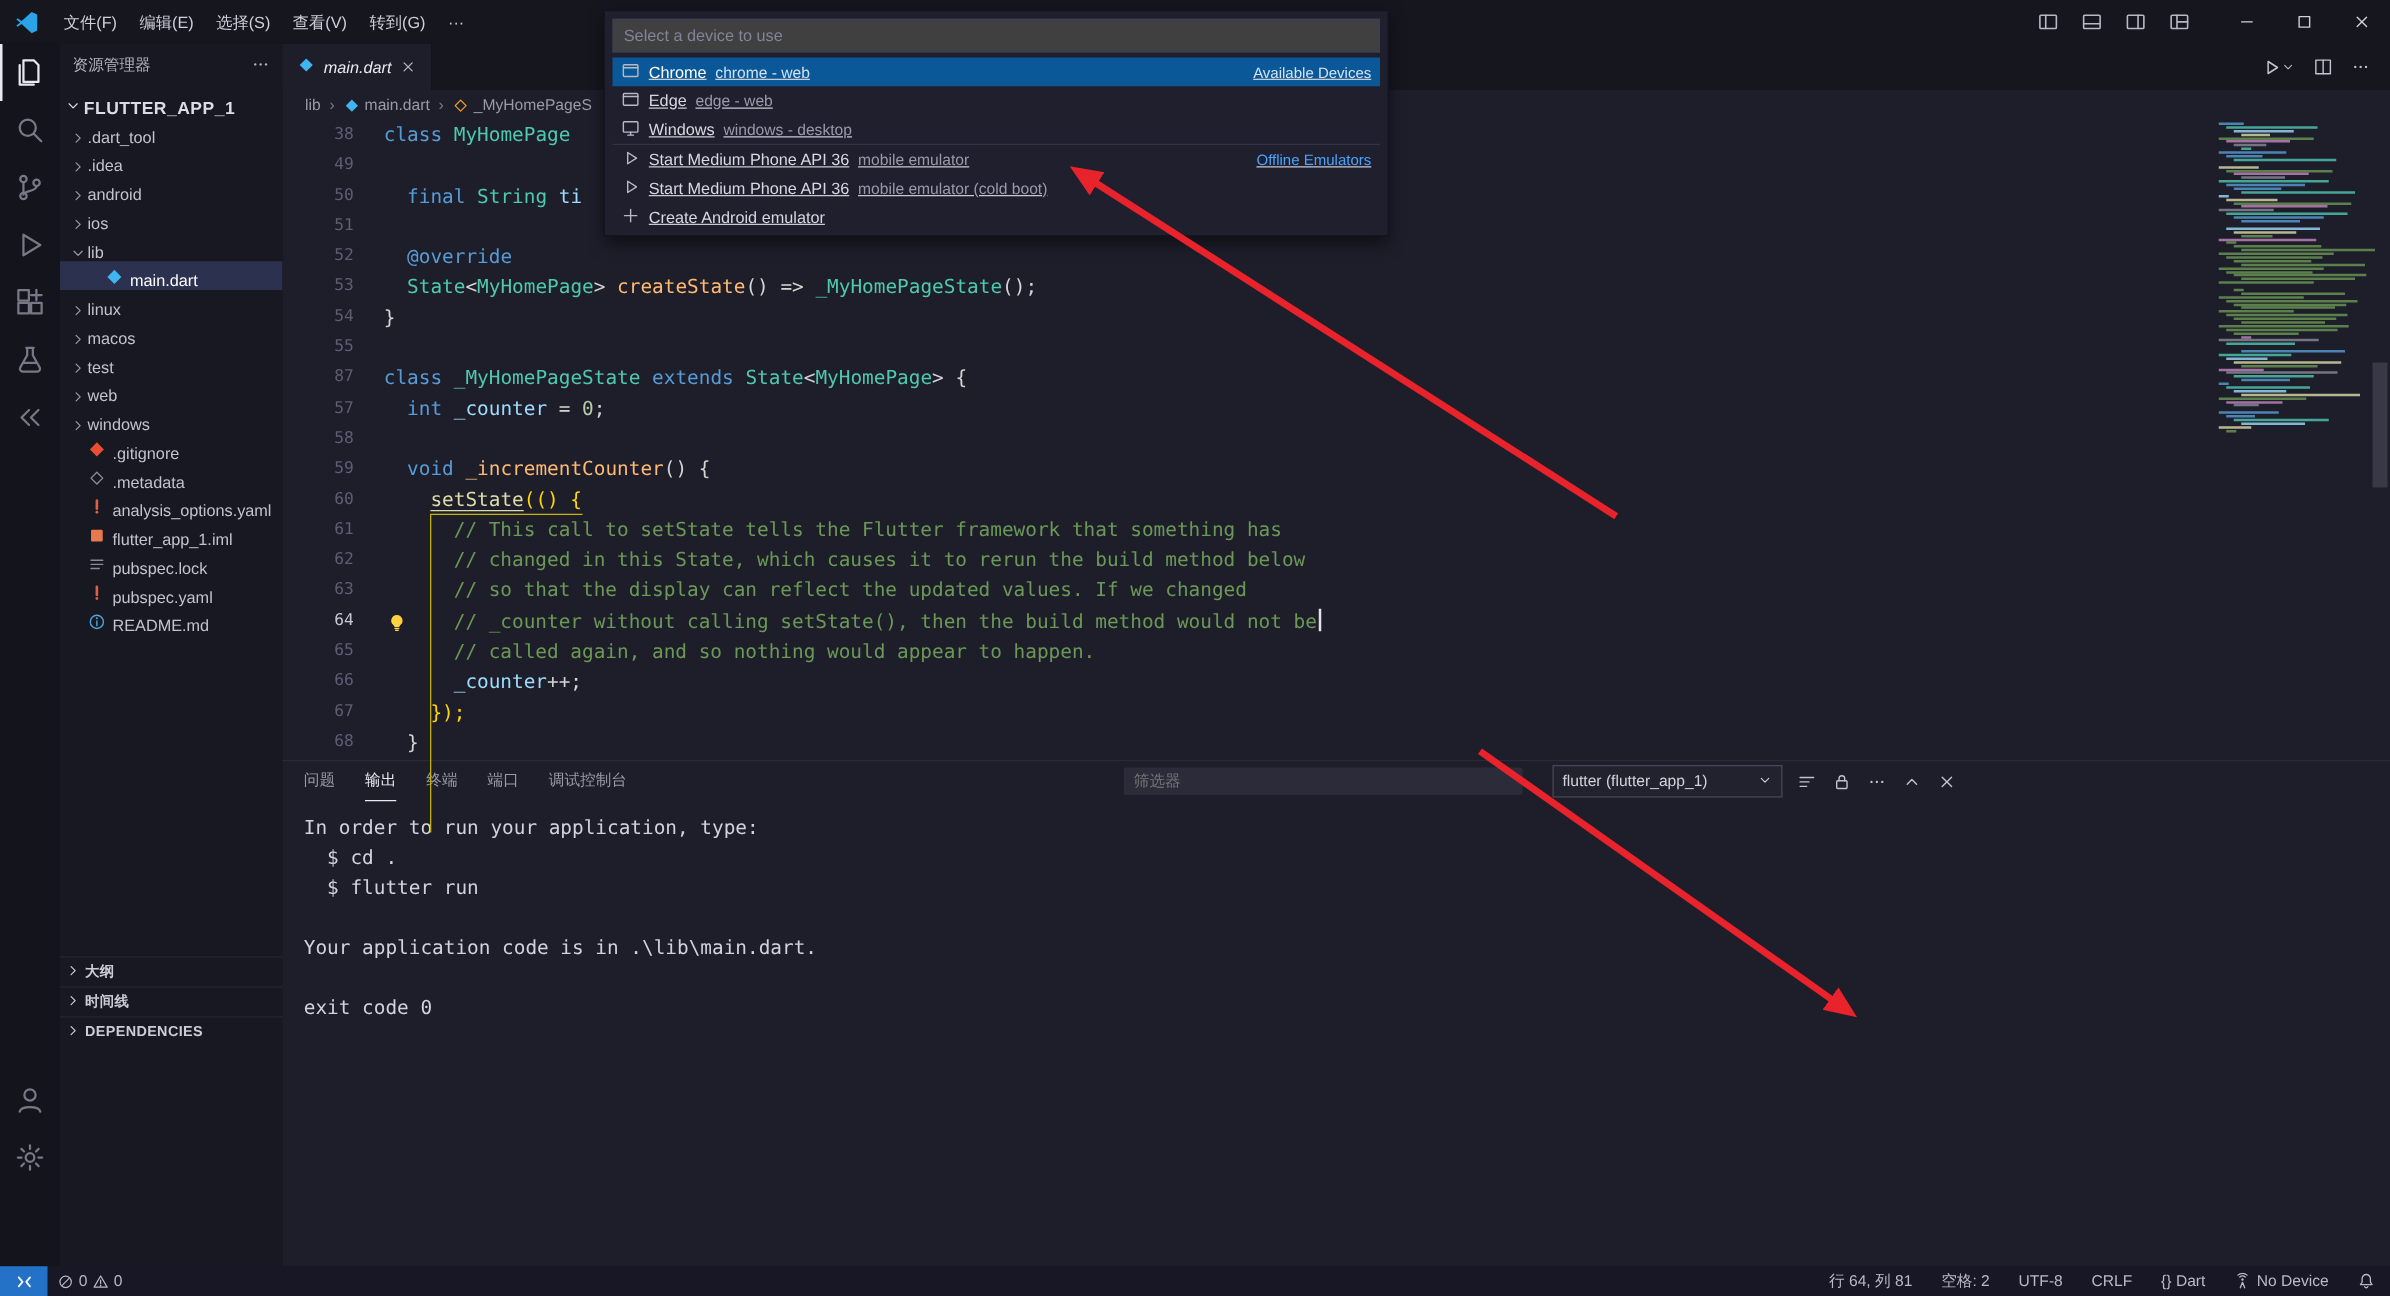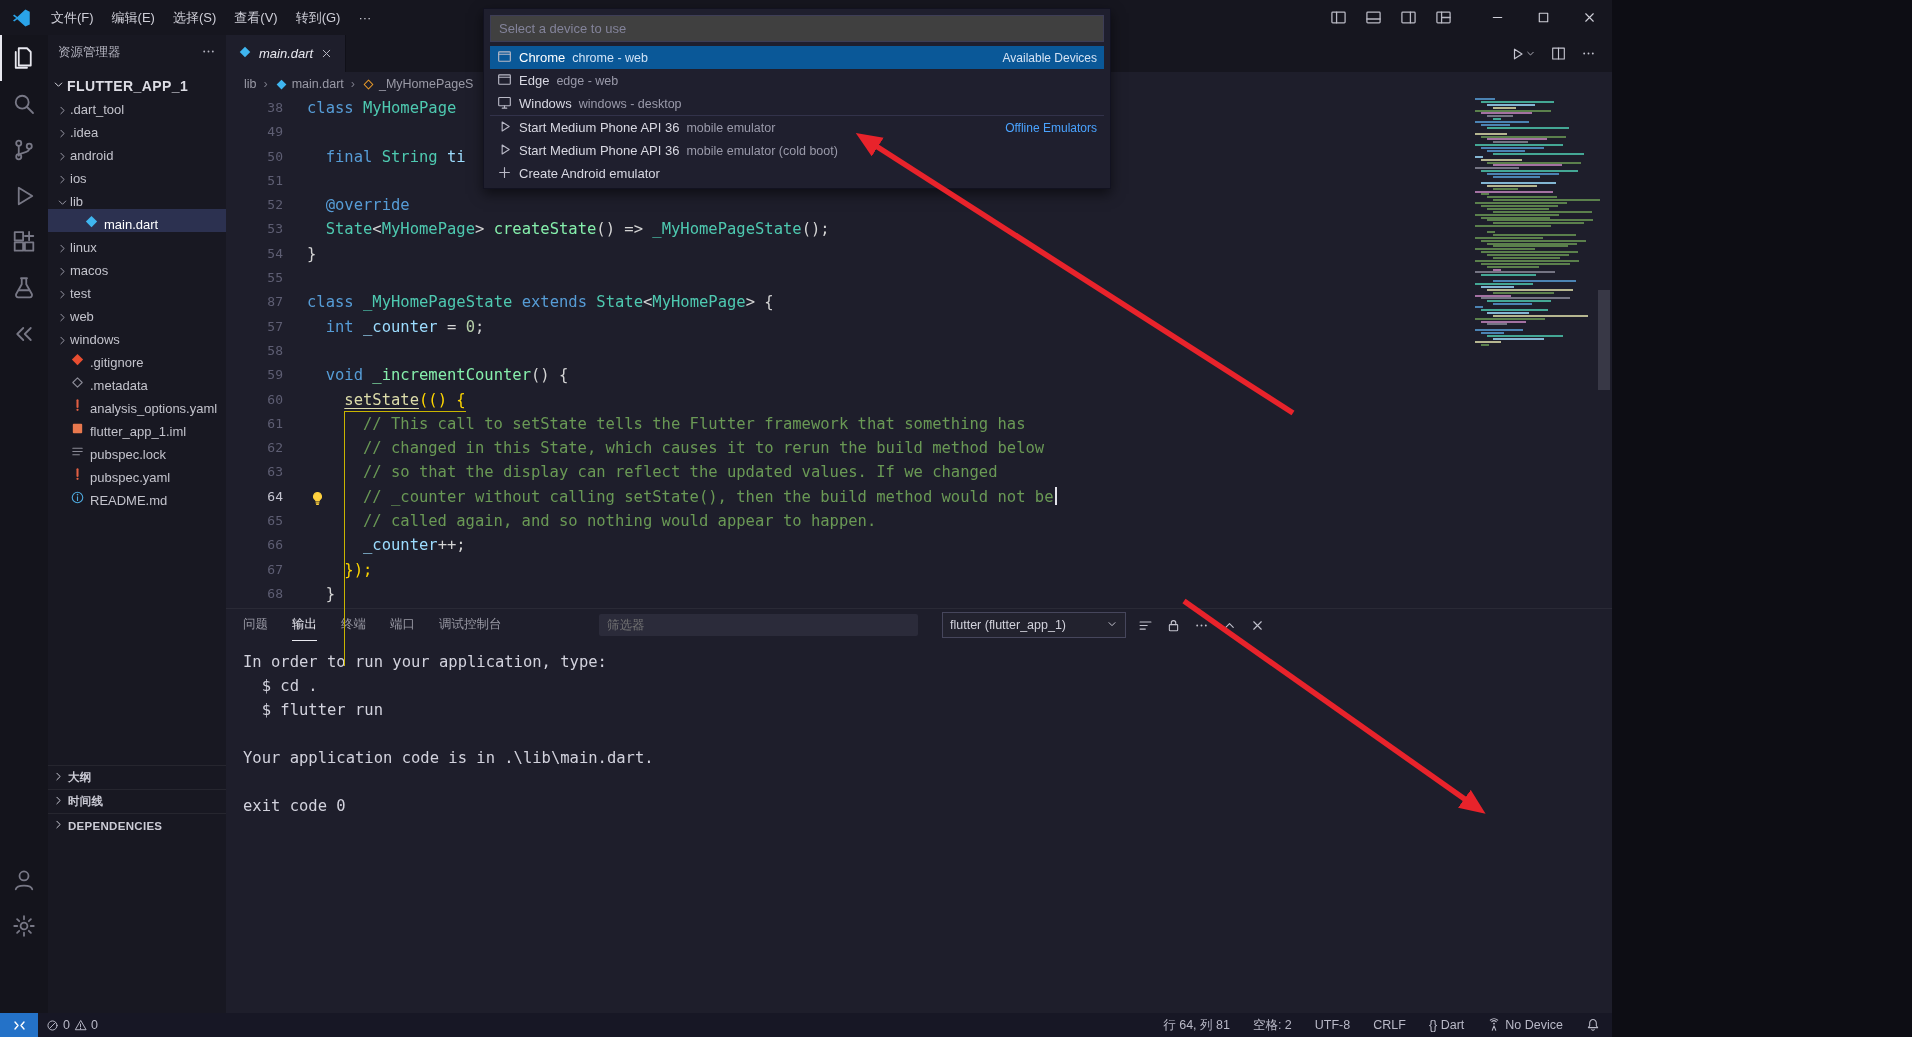--- a/index.html
+++ b/index.html
@@ -1,16 +1,16 @@
 <!DOCTYPE html>
 <html><head>
 <meta charset="utf-8">
 <style>
   html,body{margin:0;padding:0;background:#0d0d14;}
-  #app{position:relative;width:1612px;height:1037px;background:#1e1e2b;font-family:"Liberation Sans",sans-serif;color:#c9c9d2;overflow:hidden;font-size:13px;}
+  #app{position:relative;width:1912px;height:1037px;background:#1e1e2b;font-family:"Liberation Sans",sans-serif;color:#c9c9d2;overflow:hidden;font-size:13px;}
   
   .titlebar{position:absolute;top:0;left:0;right:0;height:35px;background:#16161f;display:flex;align-items:center;border-bottom:1px solid #11111a;}
   .vs-logo{margin:0 10px 0 12px;display:flex;}
   .menus{display:flex;align-items:center;}
   .menu-item{padding:0 9px;height:35px;line-height:35px;color:#cfcfd8;cursor:default;}
   .tb-right{margin-left:auto;display:flex;align-items:center;}
   .tb-icons{display:flex;gap:18px;color:#b9b9c4;margin-right:22px;}
   .win-controls{display:flex;}
   .win-btn{width:46px;height:35px;display:flex;align-items:center;justify-content:center;color:#cfcfd8;}
   
@@ -38,21 +38,21 @@
   .tab-actions{margin-left:auto;display:flex;align-items:center;gap:15px;padding-right:16px;color:#c4c4cf;}
   .runwrap{display:flex;align-items:center;}
   .breadcrumb{height:24px;display:flex;align-items:center;padding-left:18px;gap:7px;color:#9a9aa6;font-size:12.5px;}
   .bc-sep{color:#7a7a88;}
   .bc-item{display:flex;align-items:center;gap:4px;}
   .code{position:absolute;top:61px;left:0;right:0;bottom:0;font-family:"DejaVu Sans Mono",monospace;font-size:15.5px;}
   .code-line{position:relative;height:24.3px;line-height:24.3px;white-space:pre;display:flex;}
   .ln{width:57px;flex:none;text-align:right;color:#5e5e73;font-size:13px;}
   .code-line.active .ln{color:#c6c6d2;}
   .lc{display:inline-block;}
-  .kw{color:#569cd6}.type{color:#4ec9b0}.fn{color:#86efac}
+  .kw{color:#569cd6}.type{color:#4ec9b0}.fn{color:#fdba74}
   .fnu{color:#dcdcaa;text-decoration:underline;text-underline-offset:3px;}
   .var{color:#9cdcfe}.num{color:#b5cea8}.com{color:#6a9955}.pun{color:#d4d4d4}.yb{color:#ffd700}
   .cursor{display:inline-block;width:2px;height:18px;background:#e2e2ea;vertical-align:-3px;margin-left:1px;}
   .bulb{position:absolute;left:84px;top:4px;}
   .guide-v{position:absolute;left:118px;top:316px;height:254px;border-left:1px solid #c8b400;z-index:1;}
   .guide-h{position:absolute;left:118px;top:315px;width:122px;border-top:1px solid #c8b400;z-index:1;}
   .minimap{position:absolute;top:2px;right:19px;width:118px;}
   .mm-row{height:2.9px;}
   .mm-row span{display:block;height:2px;opacity:.8;}
   .scrollthumb{position:absolute;right:2px;top:194px;width:12px;height:100px;background:rgba(125,125,140,.28);}
@@ -69,21 +69,21 @@
   
   .statusbar{position:absolute;left:0;right:0;bottom:0;height:24px;background:#171725;display:flex;align-items:center;font-size:12.5px;color:#b9b9c7;}
   .remote{width:38px;height:24px;display:flex;align-items:center;justify-content:center;color:#fff;flex:none;}
   .sb-left{display:flex;align-items:center;gap:4px;padding-left:8px;}
   .sb-item{display:flex;align-items:center;gap:4px;}
   .sb-right{margin-left:auto;display:flex;align-items:center;gap:23px;padding-right:12px;}
   
   .quickpick{position:absolute;left:483px;top:8px;width:614px;background:#1f1f2e;border:1px solid #121220;box-shadow:0 5px 12px rgba(0,0,0,.55);z-index:50;padding:6px 6px 3px 6px;}
   .qp-input{width:100%;box-sizing:border-box;height:27px;background:#404040;border:1px solid #3d3d56;color:#b6b6c4;font-size:13px;padding:0 8px;outline:none;font-family:"Liberation Sans",sans-serif;}
   .qp-input::placeholder{color:#83839a;}
-  .qp-list{margin-top:4px;}
+  .qp-list{margin-top:4px;text-decoration:underline;}
   .qp-row{height:23px;display:flex;align-items:center;padding:0 7px;color:#d8d8e2;gap:7px;font-size:13px;}
   .qp-row .qpl{white-space:nowrap;}
   .qp-row .desc{color:#9a9aaa;font-size:12.5px;white-space:nowrap;}
   .qp-row .qp-right{margin-left:auto;font-size:12px;color:#d5e3f4;}
   .qp-row .qp-right.link{color:#4aa3ff;}
   .qp-row.selected{background:#0a5898;color:#fff;}
   .qp-row.selected .desc{color:#cfe2f6;}
   .qp-row.sep{border-top:1px solid #32324a;}
   .qpi{color:#b9b9c6;flex:none;}
   

